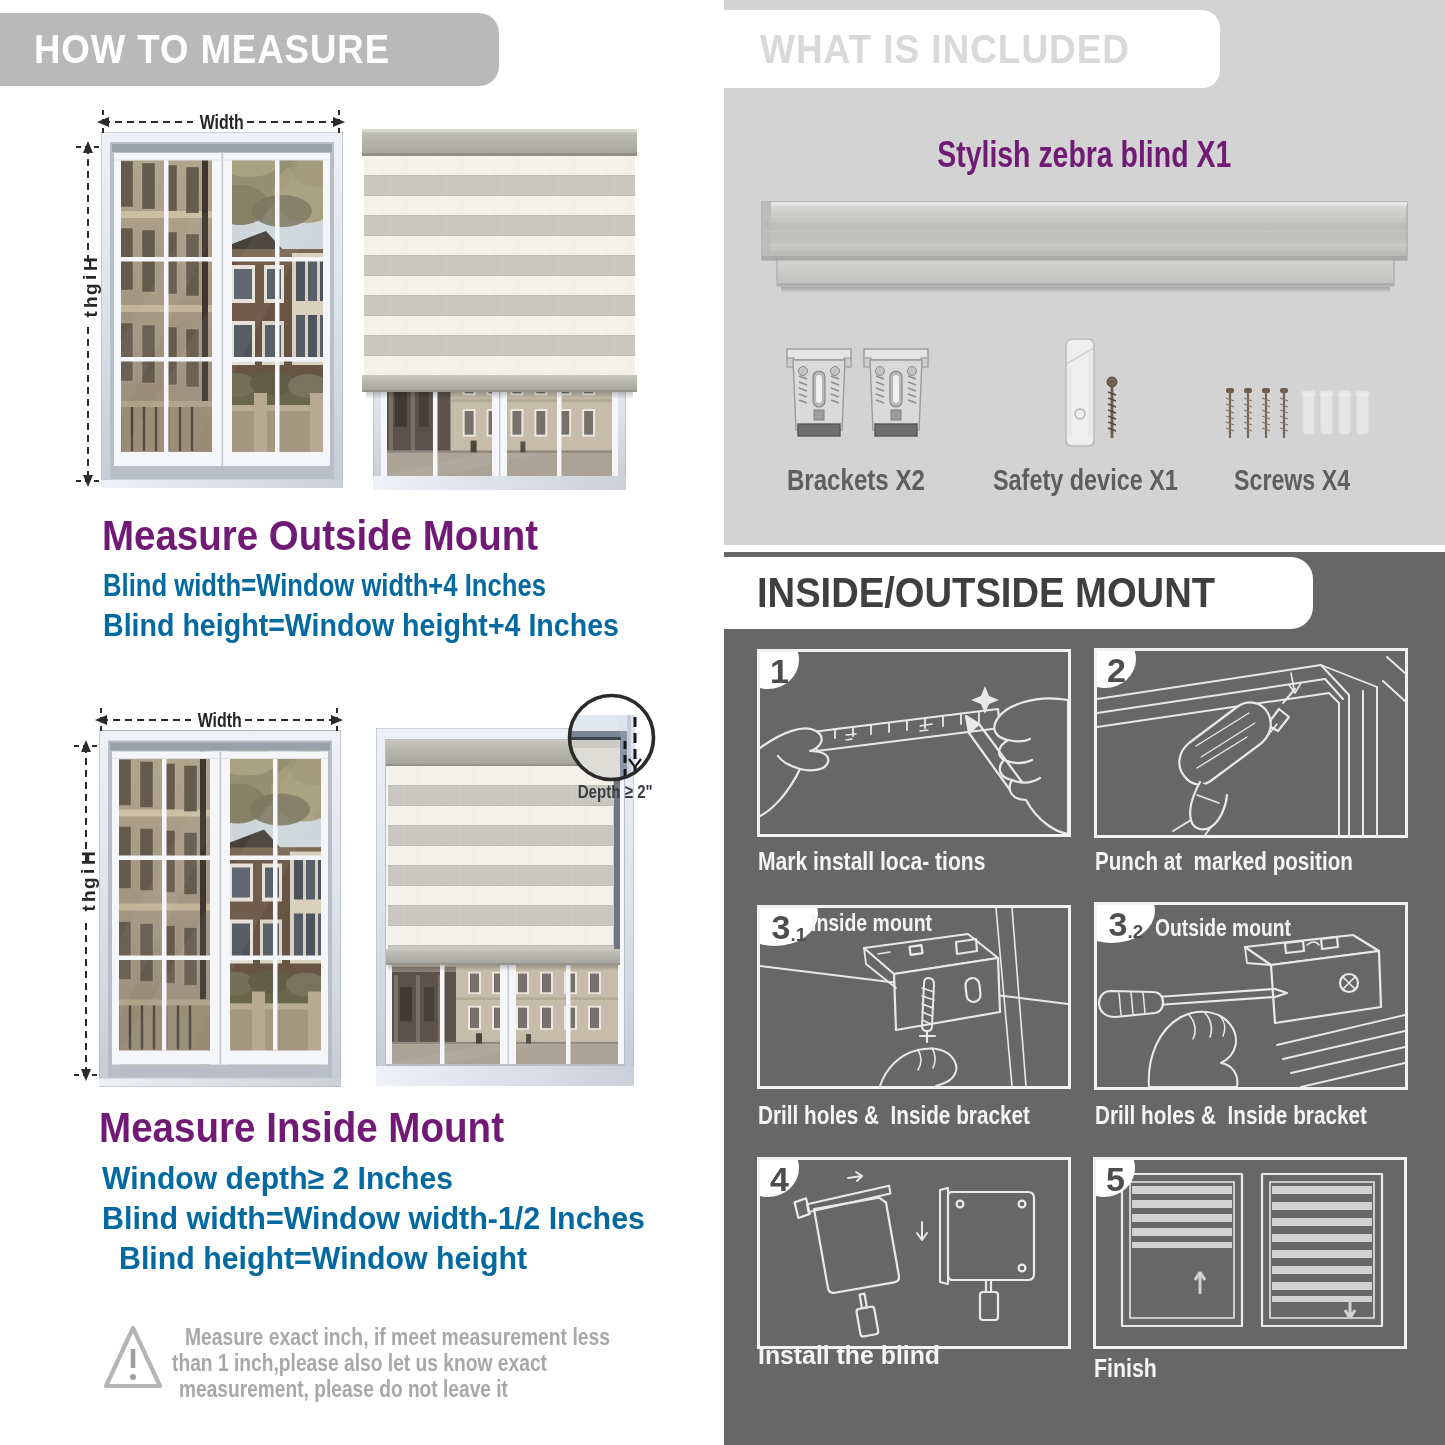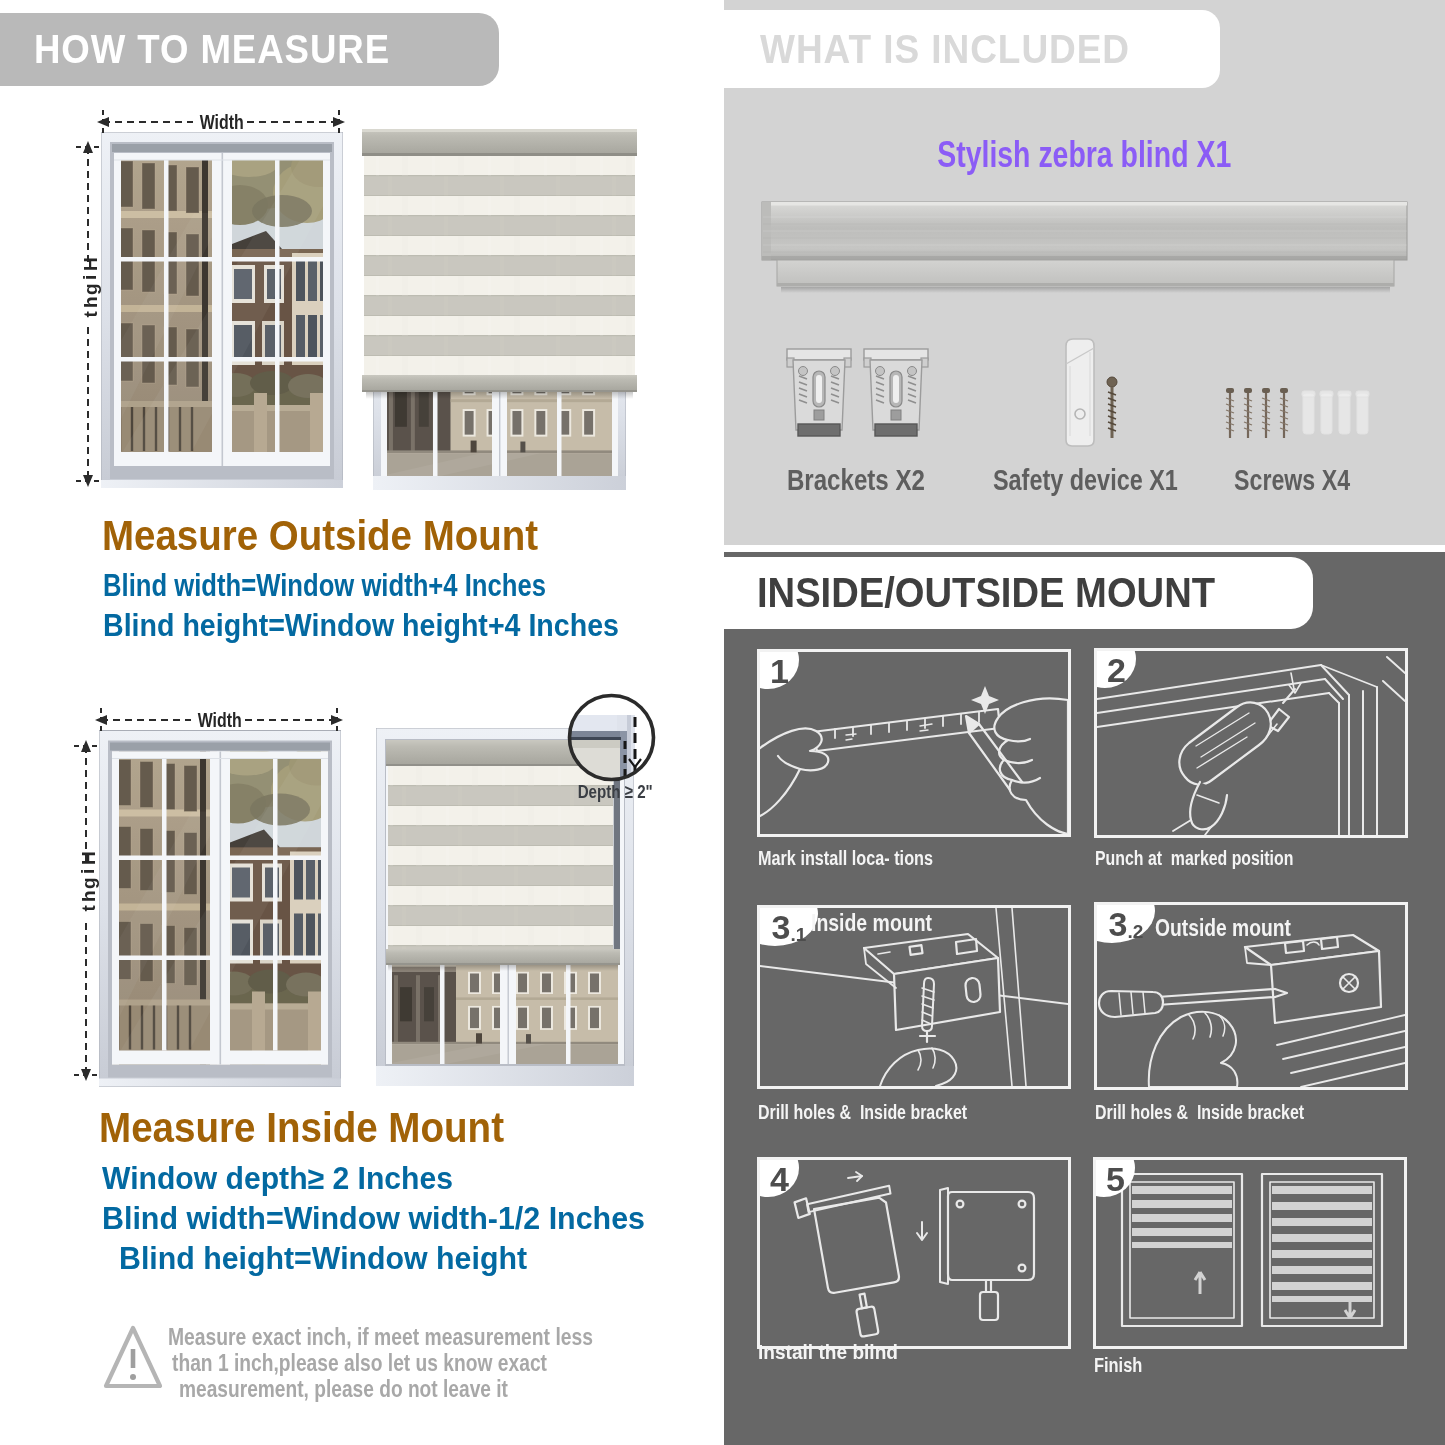--- a/index.html
+++ b/index.html
@@ -6,47 +6,47 @@
   html,body{margin:0;padding:0;background:#ffffff;}
   #page{position:relative;width:1445px;height:1445px;background:#ffffff;overflow:hidden;
         font-family:"Liberation Sans",sans-serif;}
   .abs{position:absolute;}
   .txt{position:absolute;font-weight:bold;white-space:pre;line-height:1;}
   .fitL{transform-origin:0 50%;}
   .fitC{transform-origin:50% 50%;}
   
   #howto-band{left:0;top:13px;width:499px;height:73px;background:#b9b9b9;border-radius:0 20px 20px 0;}
   #howto-title{left:34px;top:13px;height:73px;font-size:41px;color:#ffffff;letter-spacing:1px;display:flex;align-items:center;}
-  .heading{font-size:43px;color:#a16207;}
+  .heading{font-size:43px;color:#701a75;}
   .rule{font-size:31px;color:#0369a1;}
   .arrow-label{font-size:20px;color:#262626;}
   .note-line{font-size:24px;color:#a8a8a8;}
   #depth-label{font-size:19px;color:#3a3e44;}
   
   .vlabel{position:absolute;display:flex;flex-direction:column;align-items:center;font-weight:bold;font-size:20px;color:#262626;}
   .vlabel span{display:block;transform:rotate(-90deg);line-height:0.9;height:12.5px;font-size:19px;}
   
   #included-panel{left:724px;top:0;width:721px;height:545px;background:#d3d3d3;}
   #included-band{left:706px;top:10px;width:514px;height:78px;background:#ffffff;border-radius:0 18px 18px 0;}
   #included-title{left:760px;top:10px;height:78px;font-size:40px;color:#d9d9d9;letter-spacing:1px;display:flex;align-items:center;}
-  #product-label{left:724px;top:136px;width:721px;font-size:37px;color:#8b5cf6;text-align:center;}
+  #product-label{left:724px;top:136px;width:721px;font-size:37px;color:#701a75;text-align:center;}
   .item-label{font-size:30px;color:#5e5e5e;text-align:center;}
   
   #mount-panel{left:724px;top:552px;width:721px;height:893px;background:#676767;}
   #mount-band{left:724px;top:557px;width:589px;height:72px;background:#ffffff;border-radius:0 22px 22px 0;}
   #mount-title{left:757px;top:557px;height:72px;font-size:42px;color:#3f3f3f;display:flex;align-items:center;}
   .step{position:absolute;width:308px;border:3px solid #f2f2f2;overflow:hidden;}
   .step svg{position:absolute;left:0;top:0;}
   .badge{position:absolute;left:-23px;top:-21px;width:62px;height:58px;border-radius:50%;background:#ffffff;
          display:flex;align-items:center;justify-content:center;padding:21px 0 0 23px;box-sizing:border-box;}
   .badge-wide{width:86px;height:64px;left:-28px;top:-26px;padding:26px 0 0 28px;border-radius:50%;}
   .badge .num{font-weight:bold;font-size:34px;color:#4d4d4d;line-height:1;}
   .badge .sub{font-weight:bold;font-size:19px;color:#4d4d4d;line-height:1;align-self:flex-end;padding-bottom:2px;}
   .mount-label{font-size:24px;color:#f4f4f4;}
-  .caption{font-size:20px;color:#f4f4f4;}
+  .caption{font-size:26px;color:#f4f4f4;}
 </style>
 </head>
 <body>
 
 <div id="page">
 
   <svg width="0" height="0" style="position:absolute" aria-hidden="true">
     <defs>
       <linearGradient id="frameG" x1="0" y1="0" x2="0" y2="1">
         <stop offset="0" stop-color="#eef1f6"></stop>
@@ -426,21 +426,21 @@
     <div class="txt heading" style="left:99px;top:1106px"><span class="fitL" style="display: inline-block; transform: scaleX(0.8969);">Measure Inside Mount</span></div>
     <div class="txt rule" style="left:102px;top:1163px"><span class="fitL" style="display: inline-block; transform: scaleX(0.9718);">Window depth≥ 2 Inches</span></div>
     <div class="txt rule" style="left:102px;top:1203px"><span class="fitL" style="display: inline-block; transform: scaleX(0.9812);">Blind width=Window width-1/2 Inches</span></div>
     <div class="txt rule" style="left:119px;top:1243px"><span class="fitL" style="display: inline-block; transform: scaleX(0.9777);">Blind height=Window height</span></div>
 
     <svg class="abs" style="left:102px;top:1322px" width="64" height="74">
       <path d="M31 6 L58 64 L4 64 Z" fill="none" stroke="#b5b5b5" stroke-width="4.2" stroke-linejoin="round"></path>
       <line x1="31" y1="27" x2="31" y2="46" stroke="#9f9f9f" stroke-width="4.6"></line>
       <circle cx="31" cy="55" r="3" fill="#9f9f9f"></circle>
     </svg>
-    <div class="txt note-line" style="left:168px;top:1325px"><span class="fitL" style="display: inline-block; transform: scaleX(0.8045);">Measure exact inch, if meet measurement less</span></div>
+    <div class="txt note-line" style="left:185px;top:1325px"><span class="fitL" style="display: inline-block; transform: scaleX(0.8045);">Measure exact inch, if meet measurement less</span></div>
     <div class="txt note-line" style="left:172px;top:1351px"><span class="fitL" style="display: inline-block; transform: scaleX(0.801);">than 1 inch,please also let us know exact</span></div>
     <div class="txt note-line" style="left:179px;top:1377px"><span class="fitL" style="display: inline-block; transform: scaleX(0.7982);">measurement, please do not leave it</span></div>
   </div>
 
   <div>
     <div class="abs" id="included-panel"></div>
     <div class="abs" id="included-band"></div>
     <div class="txt" id="included-title"><span class="fitL" style="display: inline-block; transform: scaleX(0.9258);">WHAT IS INCLUDED</span></div>
     <div class="txt" id="product-label"><span class="fitC" style="display: inline-block; transform: scaleX(0.7688);">Stylish zebra blind X1</span></div>
 

